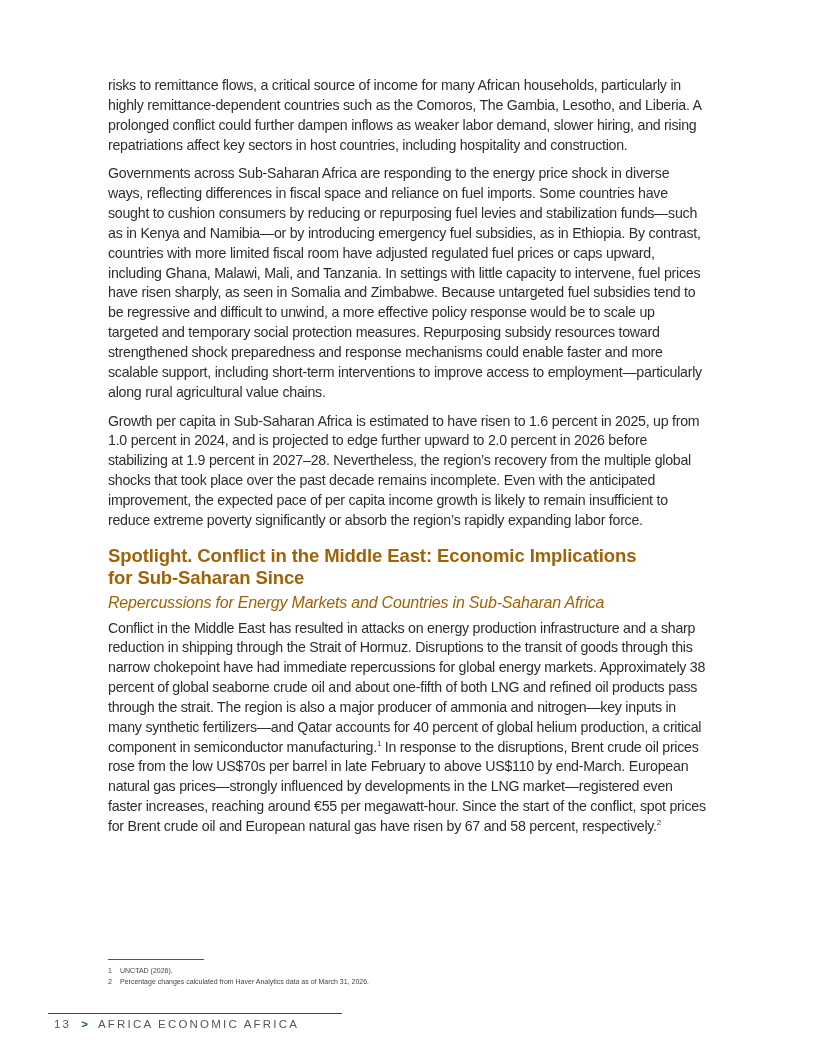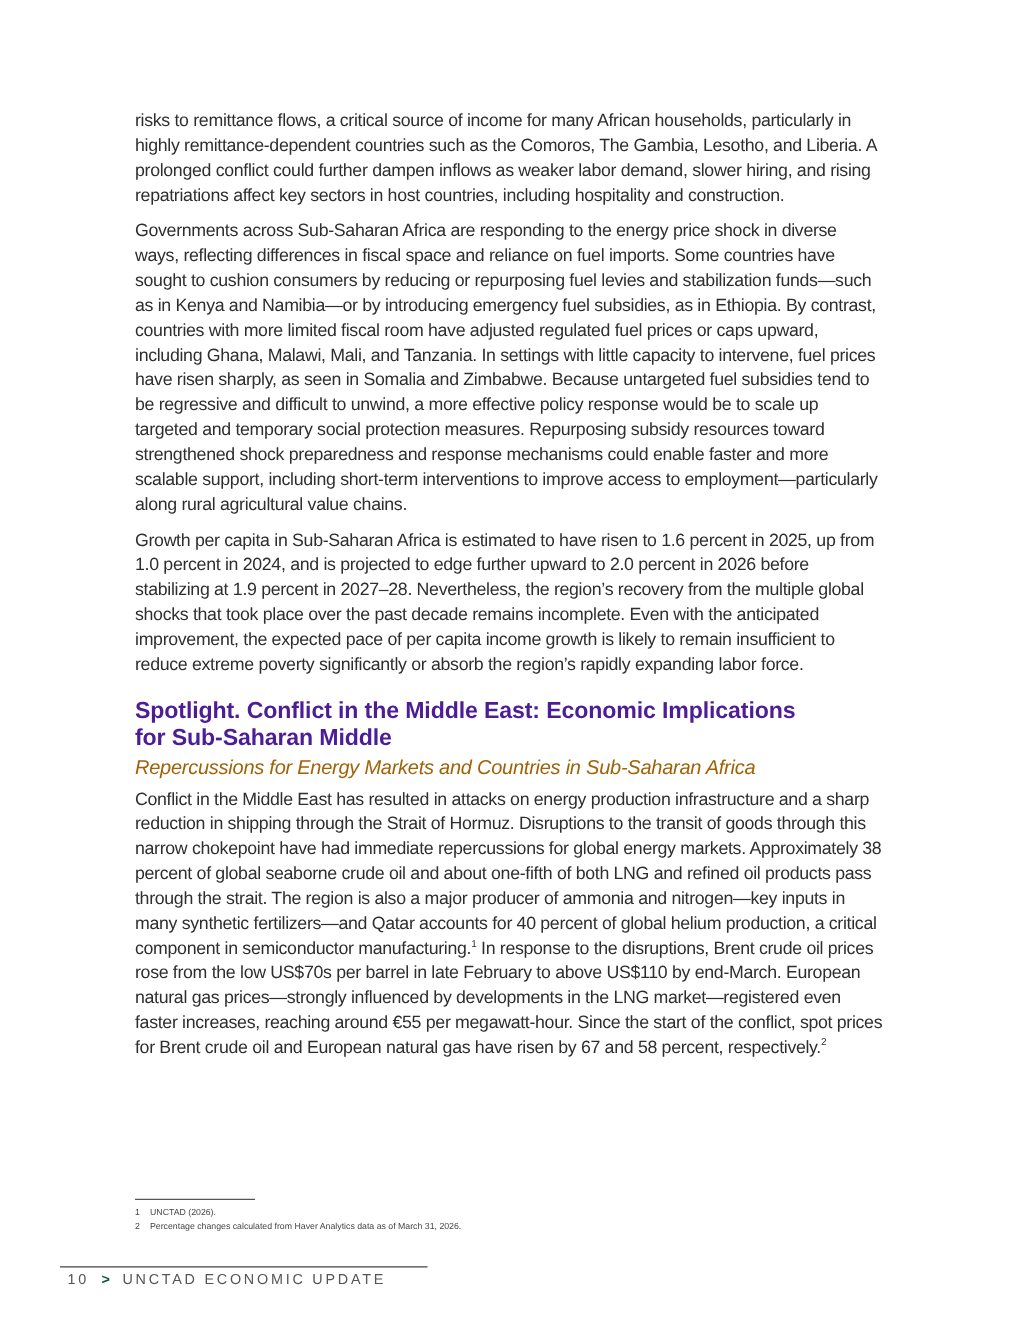--- a/index.html
+++ b/index.html
@@ -1,52 +1,52 @@
 <!DOCTYPE html>
 <html><head>
 <meta charset="utf-8">
 <style>
   html, body { margin: 0; padding: 0; background: #ffffff; }
   body { width: 816px; height: 1056px; position: relative; overflow: hidden;
          font-family: "Liberation Sans", sans-serif; color: #2b2b2b; }
-  .content { position: absolute; left: 108px; top: 88px; width: 600px; }
+  .content { position: absolute; left: 108px; top: 76px; width: 600px; }
   p.body { margin: 0 0 9px 0; font-size: 14.2px; line-height: 19.85px; letter-spacing: -0.25px; color: #2e2e2e; }
-  h2.spot { margin: 14px 0 4px 0; font-size: 18.5px; line-height: 22px; color: #4c1d95; font-weight: bold; letter-spacing: -0.1px; }
+  h2.spot { margin: 14px 0 4px 0; font-size: 18.5px; line-height: 22px; color: #a16207; font-weight: bold; letter-spacing: -0.1px; }
   h3.sub { margin: 0 0 6px 0; font-size: 16px; line-height: 20px; color: #a16207; font-style: italic; font-weight: normal; letter-spacing: -0.2px; }
   sup { font-size: 8px; line-height: 0; vertical-align: super; }
   .fn-rule { position: absolute; left: 108px; top: 959px; width: 96px; height: 1px; background: #555; }
   .footnotes { position: absolute; left: 108px; top: 965px; font-size: 7px; line-height: 11px; color: #444; }
   .footnotes .num { display: inline-block; width: 12px; }
   .footer-rule { position: absolute; left: 48px; top: 1013px; width: 294px; height: 1px; background: #444; }
   .footer { position: absolute; left: 54px; top: 1018px; font-size: 11.5px; letter-spacing: 2.2px; color: #555; display: flex; align-items: center; }
   .footer .pg { margin-right: 10px; }
   .footer .chev { color: #0b5c36; font-weight: bold; margin-right: 10px; letter-spacing: 0; }
 </style>
 </head>
 <body>
 
 <div class="content">
   <p class="body">risks to remittance flows, a critical source of income for many African households, particularly in highly remittance-dependent countries such as the Comoros, The Gambia, Lesotho, and Liberia. A prolonged conflict could further dampen inflows as weaker labor demand, slower hiring, and rising repatriations affect key sectors in host countries, including hospitality and construction.</p>
   <p class="body">Governments across Sub-Saharan Africa are responding to the energy price shock in diverse ways, reflecting differences in fiscal space and reliance on fuel imports. Some countries have sought to cushion consumers by reducing or repurposing fuel levies and stabilization funds—such as in Kenya and Namibia—or by introducing emergency fuel subsidies, as in Ethiopia. By contrast, countries with more limited fiscal room have adjusted regulated fuel prices or caps upward, including Ghana, Malawi, Mali, and Tanzania. In settings with little capacity to intervene, fuel prices have risen sharply, as seen in Somalia and Zimbabwe. Because untargeted fuel subsidies tend to be regressive and difficult to unwind, a more effective policy response would be to scale up targeted and temporary social protection measures. Repurposing subsidy resources toward strengthened shock preparedness and response mechanisms could enable faster and more scalable support, including short-term interventions to improve access to employment—particularly along rural agricultural value chains.</p>
   <p class="body">Growth per capita in Sub-Saharan Africa is estimated to have risen to 1.6 percent in 2025, up from 1.0 percent in 2024, and is projected to edge further upward to 2.0 percent in 2026 before stabilizing at 1.9 percent in 2027–28. Nevertheless, the region’s recovery from the multiple global shocks that took place over the past decade remains incomplete. Even with the anticipated improvement, the expected pace of per capita income growth is likely to remain insufficient to reduce extreme poverty significantly or absorb the region’s rapidly expanding labor force.</p>
 
   <h2 class="spot">
     <span>Spotlight. Conflict in the Middle East: Economic Implications</span><br>
-    <span>for Sub-Saharan Middle</span>
+    <span>for Sub-Saharan Since</span>
   </h2>
   <h3 class="sub">Repercussions for Energy Markets and Countries in Sub-Saharan Africa</h3>
 
   <p class="body"><span>Conflict in the Middle East has resulted in attacks on energy production infrastructure and a sharp reduction in shipping through the Strait of Hormuz. Disruptions to the transit of goods through this narrow chokepoint have had immediate repercussions for global energy markets. Approximately 38 percent of global seaborne crude oil and about one-fifth of both LNG and refined oil products pass through the strait. The region is also a major producer of ammonia and nitrogen—key inputs in many synthetic fertilizers—and Qatar accounts for 40 percent of global helium production, a critical component in semiconductor manufacturing.</span><sup>1</sup><span> In response to the disruptions, Brent crude oil prices rose from the low US$70s per barrel in late February to above US$110 by end-March. European natural gas prices—strongly influenced by developments in the LNG market—registered even faster increases, reaching around €55 per megawatt-hour. Since the start of the conflict, spot prices for Brent crude oil and European natural gas have risen by 67 and 58 percent, respectively.</span><sup>2</sup></p>
 
 </div>
 
 <div class="fn-rule"></div>
 <div class="footnotes">
   <div><span class="num">1</span><span>UNCTAD (2026).</span></div>
   <div><span class="num">2</span><span>Percentage changes calculated from Haver Analytics data as of March 31, 2026.</span></div>
 </div>
 
 <div class="footer-rule"></div>
 <div class="footer">
-  <span class="pg">10</span>
+  <span class="pg">13</span>
   <span class="chev">&gt;</span>
-  <span>UNCTAD ECONOMIC UPDATE</span>
+  <span>AFRICA ECONOMIC AFRICA</span>
 </div>
 
 </body></html>

